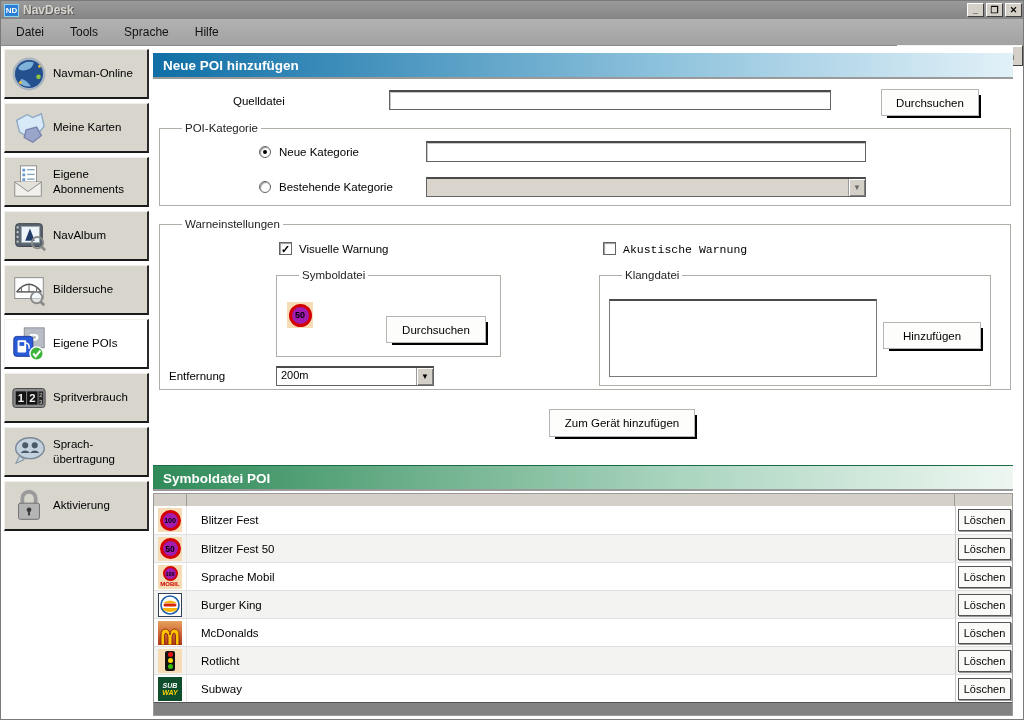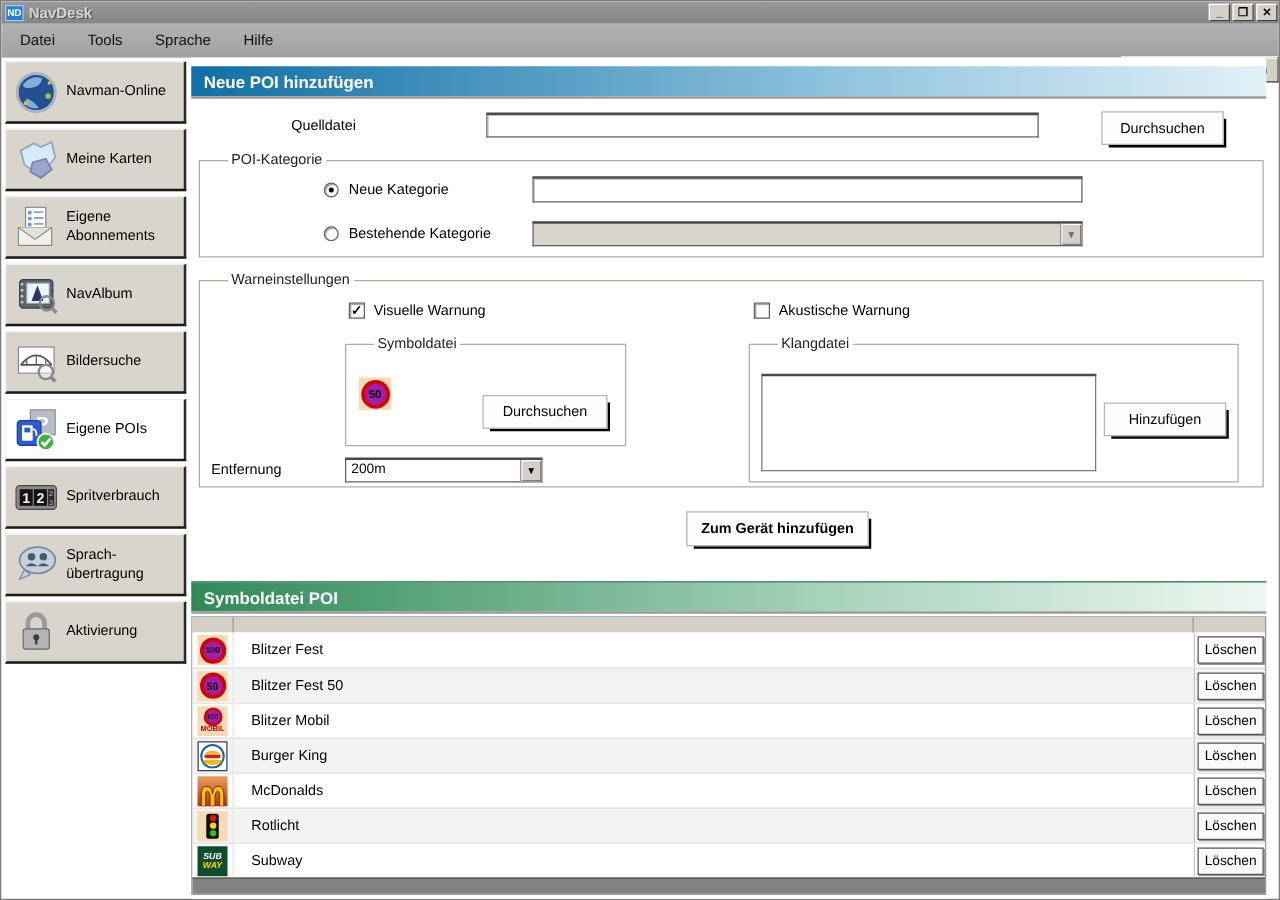--- a/index.html
+++ b/index.html
@@ -304,29 +304,29 @@
     </span>
     <button class="btn3d" style="left:233px; top:270px; width:100px; height:27px;">Durchsuchen</button>
 
     <span class="lbl" style="left:16px; top:324px;">Entfernung</span>
     <div class="combo" style="left:123px; top:320px; width:158px; height:20px;">
       <span class="val">200m</span>
       <span class="arrow">▼</span>
     </div>
 
     <span class="checkbox" style="left:450px; top:196px;"></span>
-    <span class="lbl" style="left:470px; top:197px;">Akustische Warnung</span>
+    <span class="lbl" style="left:470px; top:197px;font-family:Liberation Mono, monospace;">Akustische Warnung</span>
 
     <fieldset style="left:446px; top:223px; width:392px; height:117px;">
       <legend>Klangdatei</legend>
     </fieldset>
     <div class="listbox" style="left:456px; top:253px; width:268px; height:78px;"></div>
     <button class="btn3d" style="left:730px; top:276px; width:98px; height:27px;">Hinzufügen</button>
 
-    <button class="btn3d" style="left:396px; top:363px; width:146px; height:28px;font-weight:bold;">Zum Gerät hinzufügen</button>
+    <button class="btn3d" style="left:396px; top:363px; width:146px; height:28px;">Zum Gerät hinzufügen</button>
 
     <div class="hdr hdr-green">Symboldatei POI</div>
 
     <div class="table">
       <div class="thead">
         <div class="c1"></div>
           <div class="c2"></div>
           <div class="c3"></div>
       </div>
 
@@ -354,21 +354,21 @@
           </div>
       </div>
 
       <div class="poi-row">
         <div class="icon-cell">
           <span class="sign">
             <span class="ring r100m">100</span>
             <span class="mobil-txt">MOBIL</span>
           </span>
         </div>
-        <div class="poi-name">Blitzer Mobil</div>
+        <div class="poi-name">Sprache Mobil</div>
         <div class="action-cell">
             <button class="del-btn">Löschen</button>
           </div>
       </div>
 
       <div class="poi-row">
         <div class="icon-cell">
           <span class="bk">
             <svg width="20" height="20" viewBox="0 0 20 20">
               <circle cx="10" cy="10" r="9" fill="none" stroke="#1b5fa8" stroke-width="1.6"></circle>

